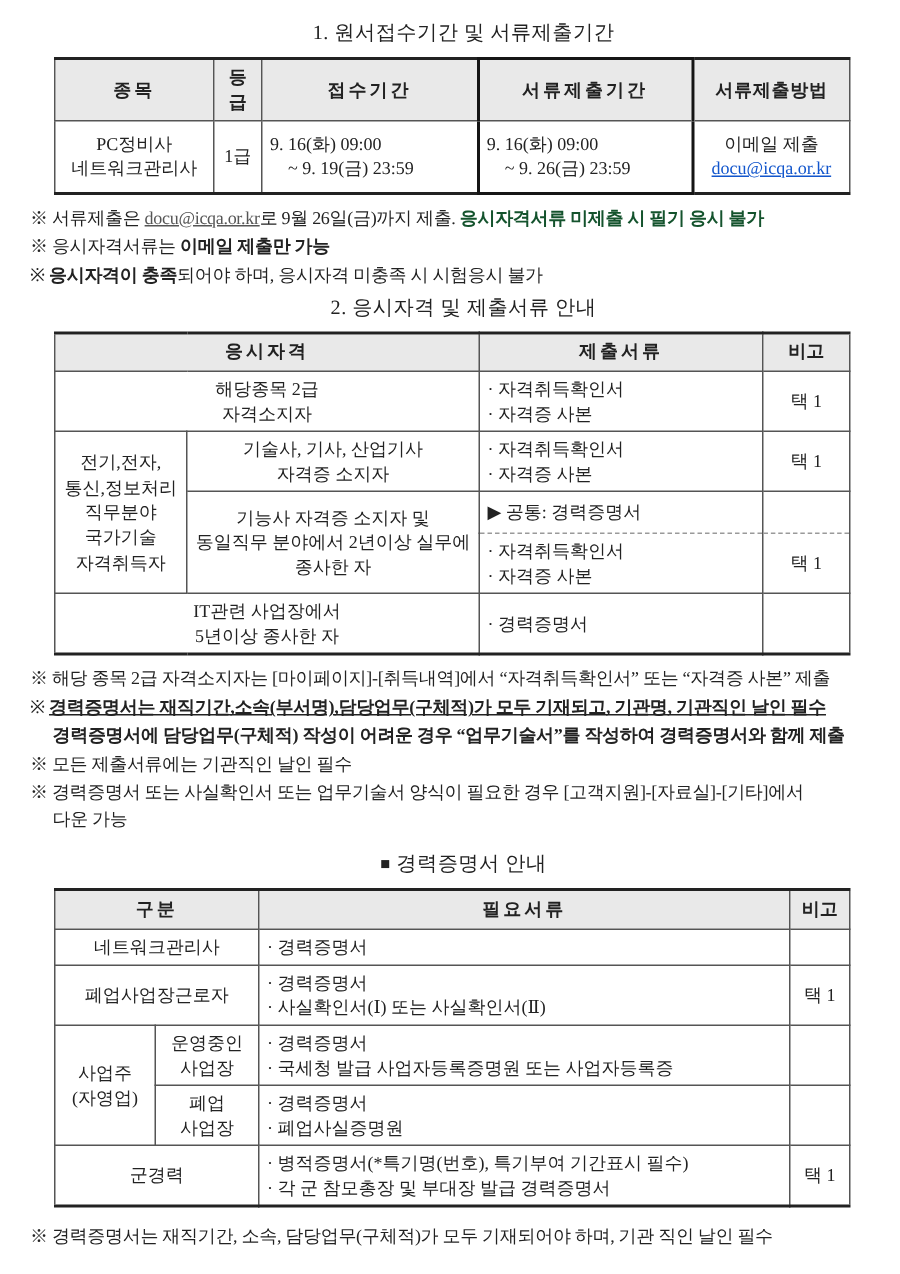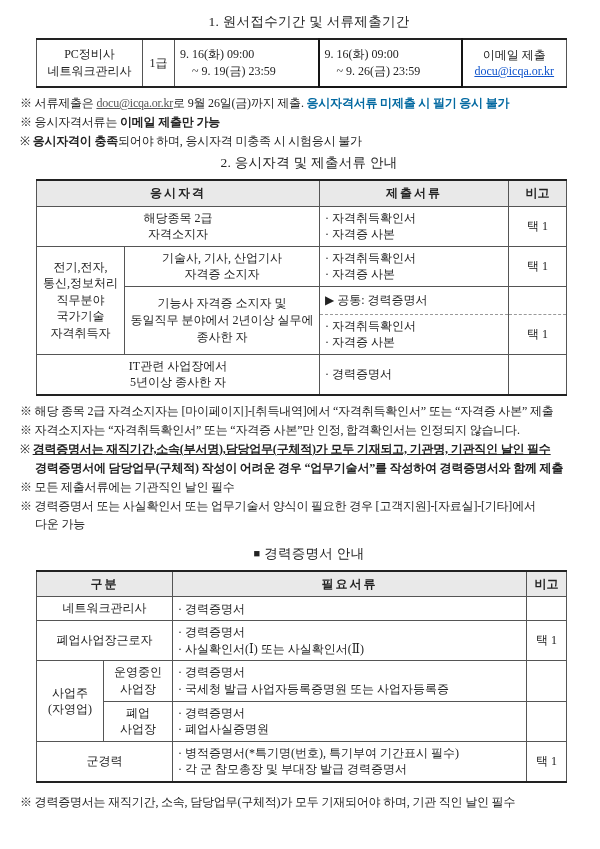--- a/index.html
+++ b/index.html
@@ -51,40 +51,47 @@
 
   .notes { margin-top: 6px; }
   .note {
     font-size: 12px; line-height: 1.5; margin: 1px 0 1px 20px;
     padding-left: 15px; text-indent: -15px; letter-spacing: -0.2px;
   }
   .note.pre { white-space: pre-line; }
   .note-cont { font-size: 12px; line-height: 1.5; margin: 1px 12px 1px 35px; font-weight: bold; letter-spacing: -0.2px; }
   .b { font-weight: bold; }
   .ub { font-weight: bold; text-decoration: underline; }
-  .red { color: #0369a1; font-weight: bold; }
+  .red { color: #14532d; font-weight: bold; }
   .email-blue { color: #1155cc; text-decoration: underline; cursor: pointer; }
   .email-gray { color: #555555; text-decoration: underline; cursor: pointer; }
   .mt14 { margin-top: 4px; }
   .mt12 { margin-top: 12px; }
 </style>
 </head>
 <body>
 
 <div class="sec-title">1. 원서접수기간 및 서류제출기간</div>
 
 <table class="doc">
   <colgroup>
     <col style="width:106px">
       <col style="width:32px">
       <col style="width:144px">
       <col style="width:143px">
       <col style="width:105px">
   </colgroup>
   <tbody>
+      <tr class="rhh">
+    <th class="hd">종목</th>
+    <th class="hd" style="letter-spacing:0;">등급</th>
+    <th class="hd">접수기간</th>
+    <th class="hd bx">서류제출기간</th>
+    <th class="hd" style="letter-spacing:0.5px;">서류제출방법</th>
+  </tr>
   <tr class="rh48">
     <td class="c pre">PC정비사
 네트워크관리사</td>
     <td class="c">1급</td>
     <td class="l pre">9. 16(화) 09:00
 &nbsp;&nbsp;&nbsp;&nbsp;~ 9. 19(금) 23:59</td>
     <td class="l pre bx">9. 16(화) 09:00
 &nbsp;&nbsp;&nbsp;&nbsp;~ 9. 26(금) 23:59</td>
     <td class="c">
       <div>이메일 제출</div>
@@ -153,21 +160,20 @@
     <td class="c pre" colspan="2">IT관련 사업장에서
 5년이상 종사한 자</td>
     <td class="l pre">· 경력증명서</td>
     <td class="c nowrap"></td>
   </tr>
 </tbody>
   </table>
 
 <div class="notes">
   <div class="note">※ 해당 종목 2급 자격소지자는 [마이페이지]-[취득내역]에서 “자격취득확인서” 또는 “자격증 사본” 제출</div>
-  <div class="note">※ 자격소지자는 “자격취득확인서” 또는 “자격증 사본”만 인정, 합격확인서는 인정되지 않습니다.</div>
   <div class="note"><span>※ </span><span class="ub">경력증명서는 재직기간,소속(부서명),담당업무(구체적)가 모두 기재되고, 기관명, 기관직인 날인 필수</span></div>
   <div class="note-cont">경력증명서에 담당업무(구체적) 작성이 어려운 경우 “업무기술서”를 작성하여 경력증명서와 함께 제출</div>
   <div class="note">※ 모든 제출서류에는 기관직인 날인 필수</div>
   <div class="note pre">※ 경력증명서 또는 사실확인서 또는 업무기술서 양식이 필요한 경우 [고객지원]-[자료실]-[기타]에서
 다운 가능</div>
 </div>
 
 <div class="sec-title mt12">
   <span class="marker">■</span>
   <span>경력증명서 안내</span>

